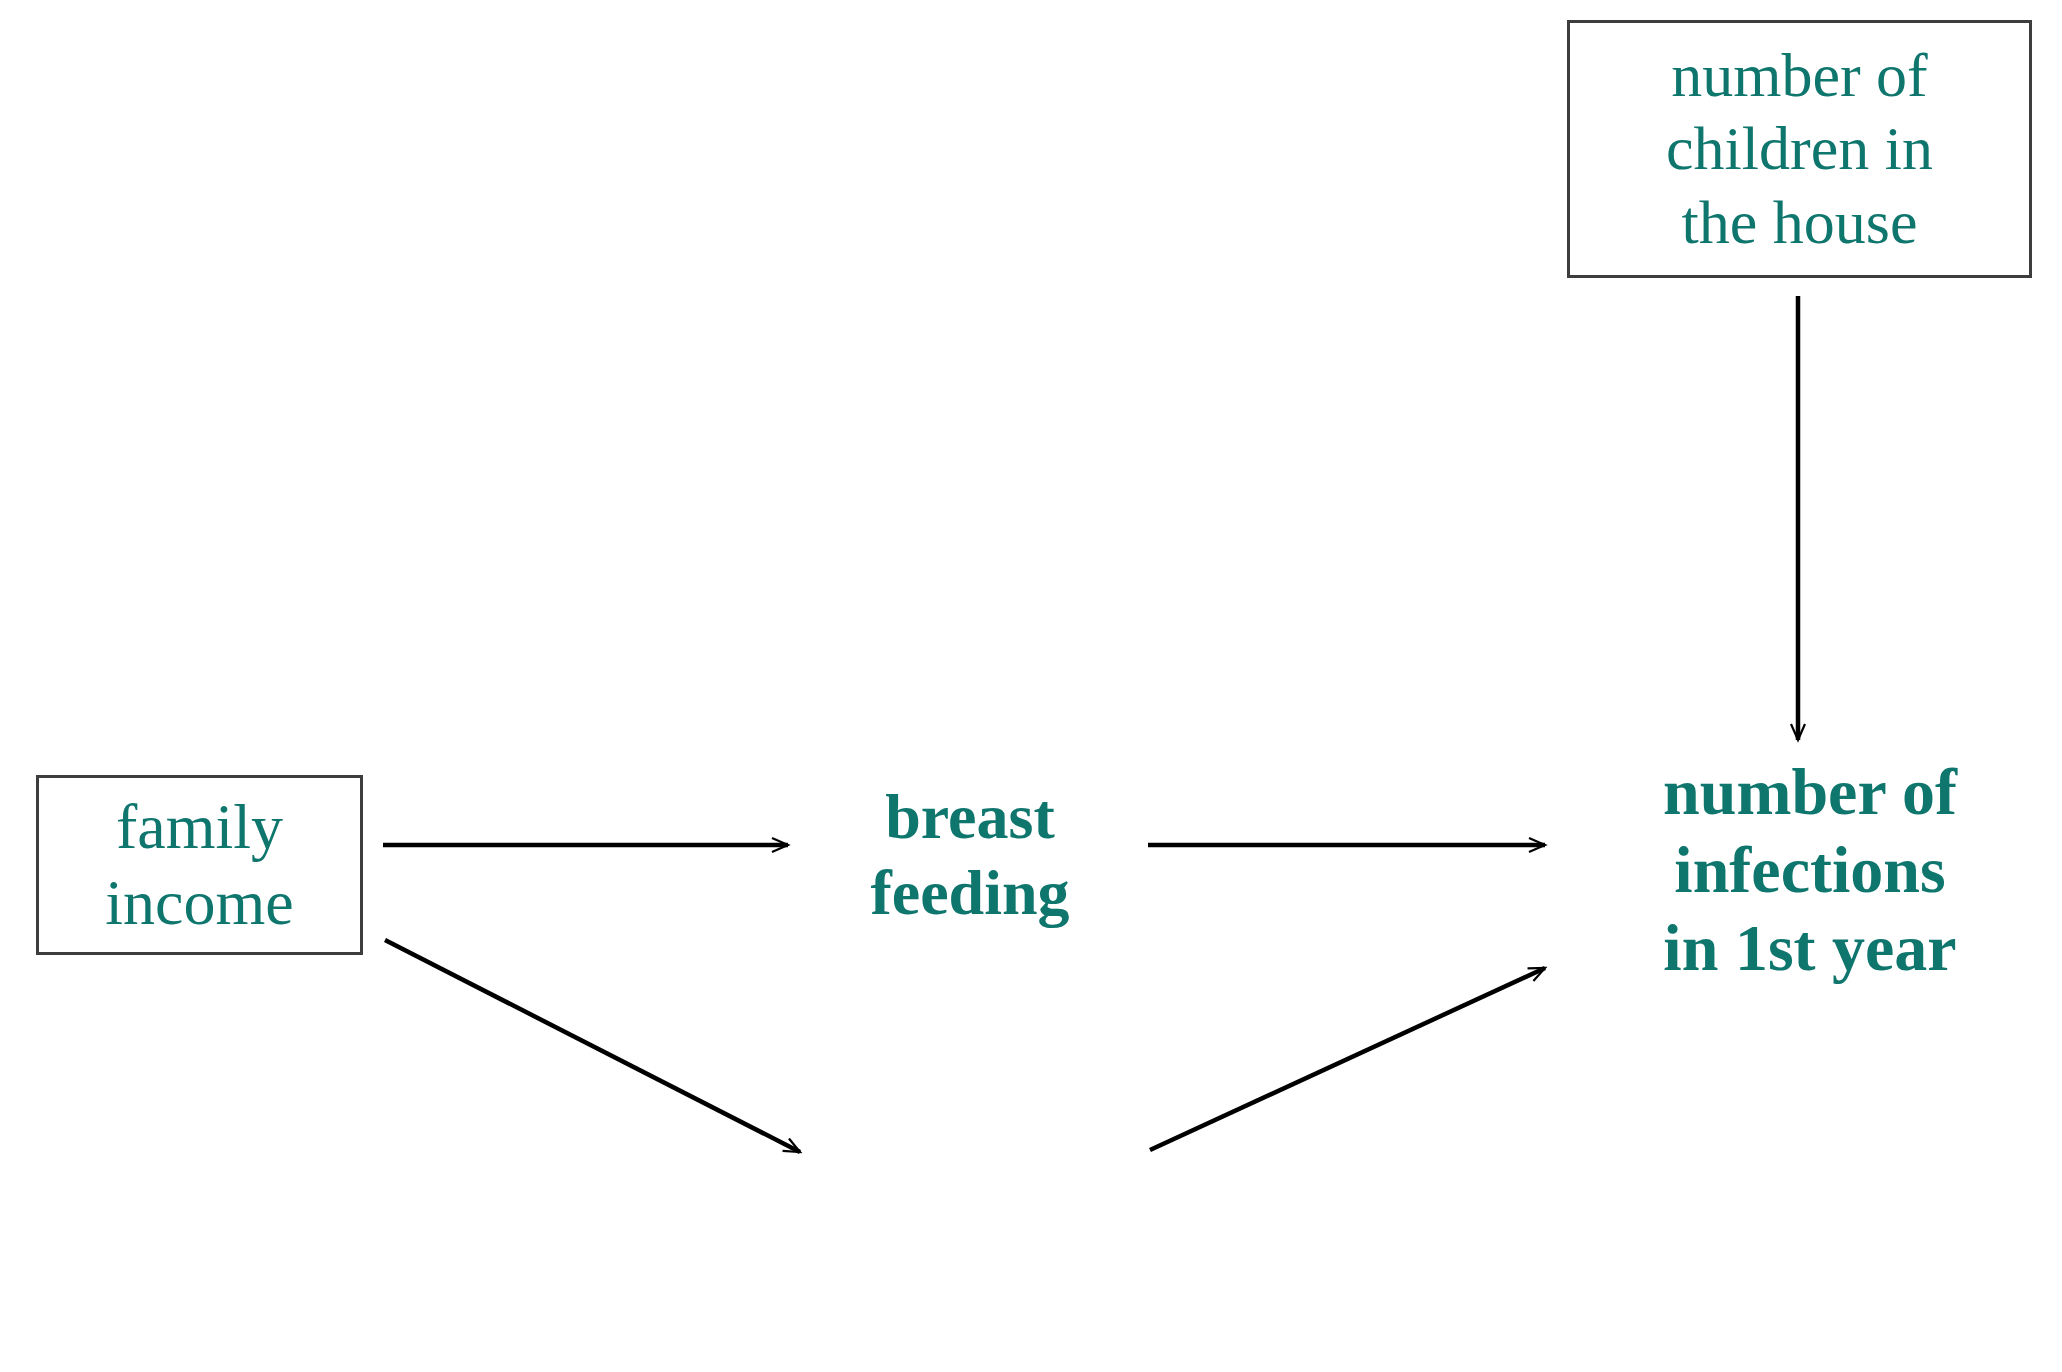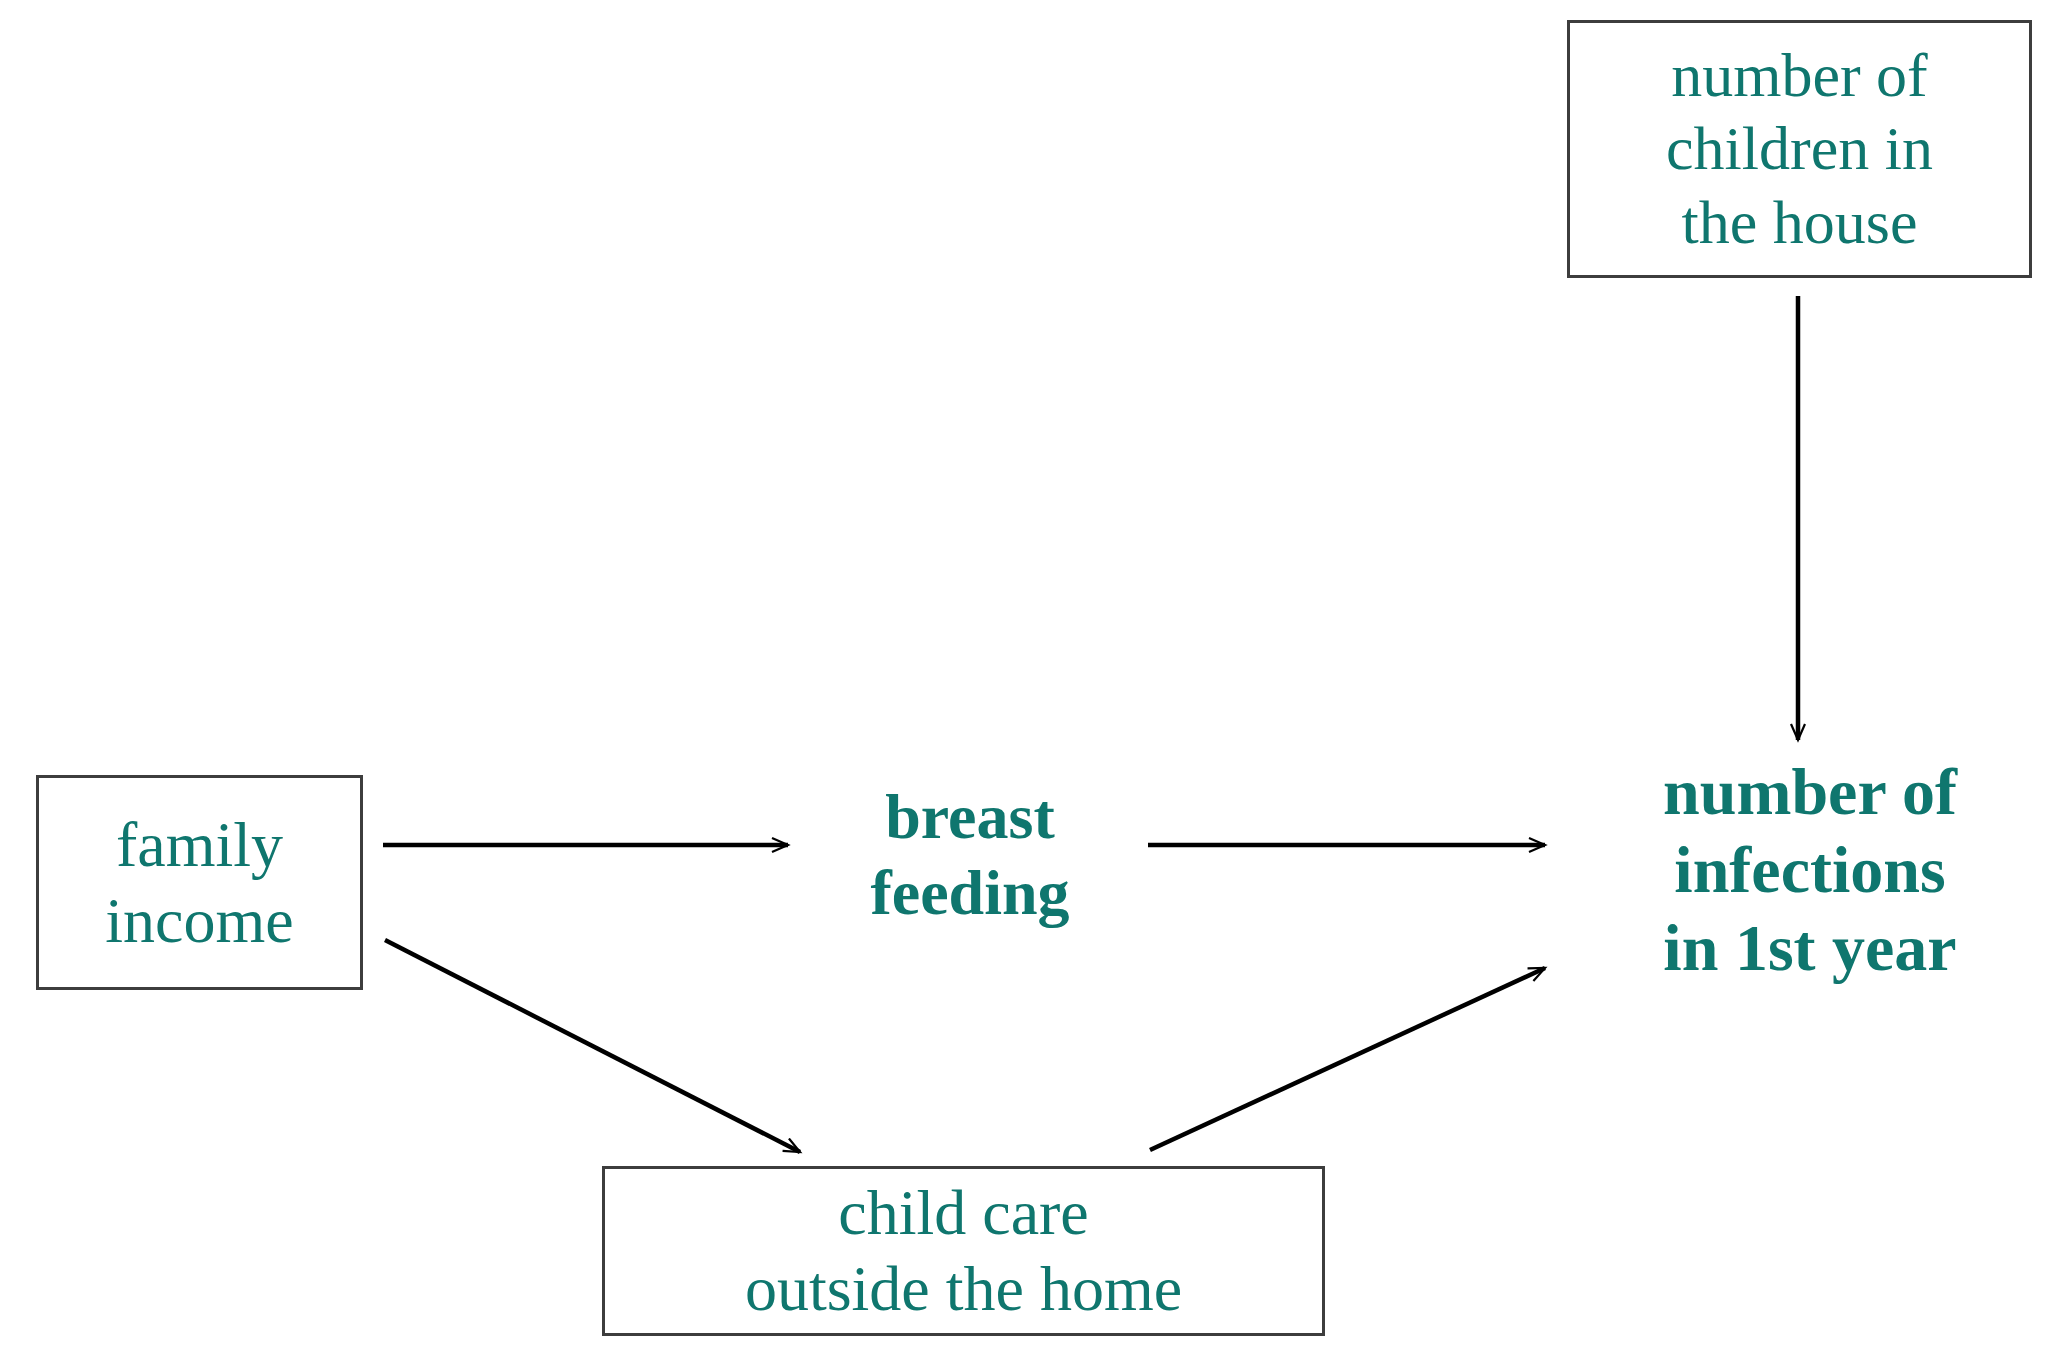--- a/index.html
+++ b/index.html
@@ -45,21 +45,21 @@
   }
   .node.bold {
     font-weight: bold;
   }
   .node-text {
     display: block;
     white-space: pre-line;
   }
 
   
-  #node-family-income   { left: 36px;   top: 775px;  width: 327px; height: 215px; font-size: 64px; }
+  #node-family-income   { left: 36px;   top: 775px;  width: 327px; height: 180px; font-size: 64px; }
   #node-breast-feeding  { left: 795px;  top: 770px;  width: 350px; height: 170px; font-size: 64px; }
   #node-child-care      { left: 602px;  top: 1166px; width: 723px; height: 170px; font-size: 64px; }
   #node-children-house  { left: 1567px; top: 20px;   width: 465px; height: 258px; font-size: 62px; }
   #node-infections      { left: 1560px; top: 740px;  width: 500px; height: 260px; font-size: 66px; }
 </style>
 </head>
 <body>
 
 <div id="canvas">
 
@@ -84,24 +84,20 @@
   <div class="node boxed" id="node-family-income">
     <span class="node-text">family
 income</span>
   </div>
 
   <div class="node plain bold" id="node-breast-feeding">
     <span class="node-text">breast
 feeding</span>
   </div>
 
-  <div class="node boxed" id="node-child-care">
-    <span class="node-text">child care
-outside the home</span>
-  </div>
 
   <div class="node boxed" id="node-children-house">
     <span class="node-text">number of
 children in
 the house</span>
   </div>
 
   <div class="node plain bold" id="node-infections">
     <span class="node-text">number of
 infections

